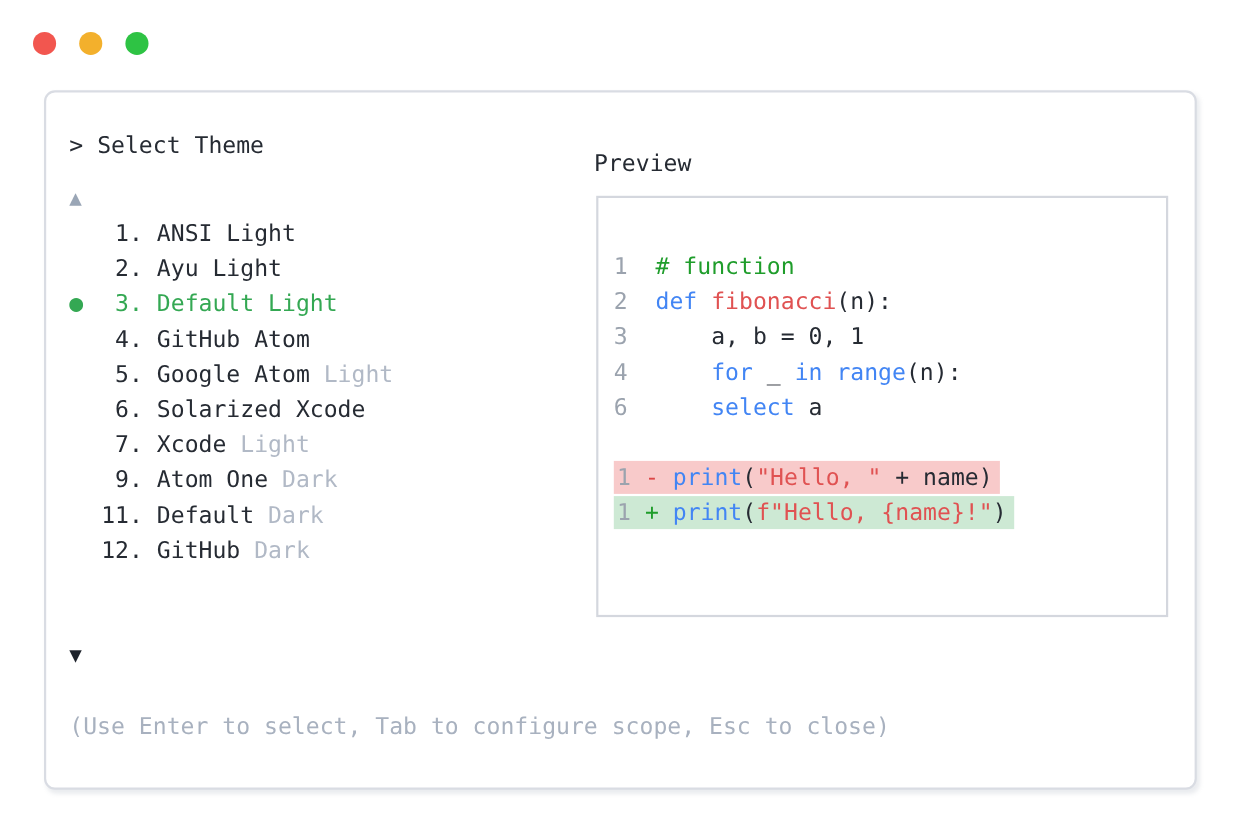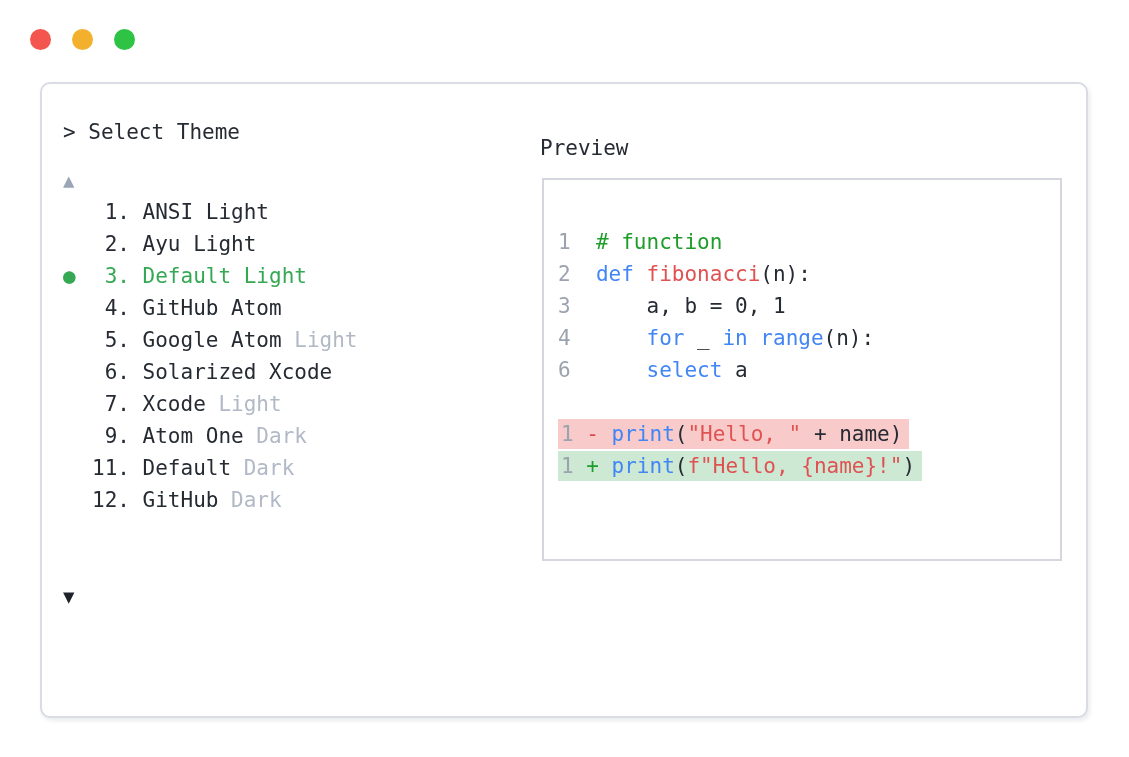--- a/index.html
+++ b/index.html
@@ -84,20 +84,21 @@
       <div class="trow"><span class="marker"></span><span class="num">5.</span><span class="name">Google Atom</span><span class="suffix">Light</span></div>
       <div class="trow"><span class="marker"></span><span class="num">6.</span><span class="name">Solarized Xcode</span></div>
       <div class="trow"><span class="marker"></span><span class="num">7.</span><span class="name">Xcode</span><span class="suffix">Light</span></div>
       <div class="trow"><span class="marker"></span><span class="num">9.</span><span class="name">Atom One</span><span class="suffix">Dark</span></div>
       <div class="trow"><span class="marker"></span><span class="num">11.</span><span class="name">Default</span><span class="suffix">Dark</span></div>
       <div class="trow"><span class="marker"></span><span class="num">12.</span><span class="name">GitHub</span><span class="suffix">Dark</span></div>
     </div>
 
   <div class="scroll-down">▼</div>
 
+  <div class="hint">(Use Enter to select, Tab to configure scope, Esc to close)</div>
 
   <div class="preview-label">Preview</div>
 
   <div class="preview-box">
     <div id="code-lines">
         <div class="code-row"><span class="ln">1</span><span class="tk-com"># function</span></div>
         <div class="code-row"><span class="ln">2</span><span class="tk-kw">def</span><span class="tk-pl"> </span><span class="tk-fn">fibonacci</span><span class="tk-pl">(n):</span></div>
         <div class="code-row"><span class="ln">3</span><span class="tk-pl">    a, b = 0, 1</span></div>
         <div class="code-row"><span class="ln">4</span><span class="tk-pl">    </span><span class="tk-kw">for</span><span class="tk-pl"> _ </span><span class="tk-kw">in</span><span class="tk-pl"> </span><span class="tk-kw">range</span><span class="tk-pl">(n):</span></div>
         <div class="code-row"><span class="ln">6</span><span class="tk-pl">    </span><span class="tk-kw">select</span><span class="tk-pl"> a</span></div>

